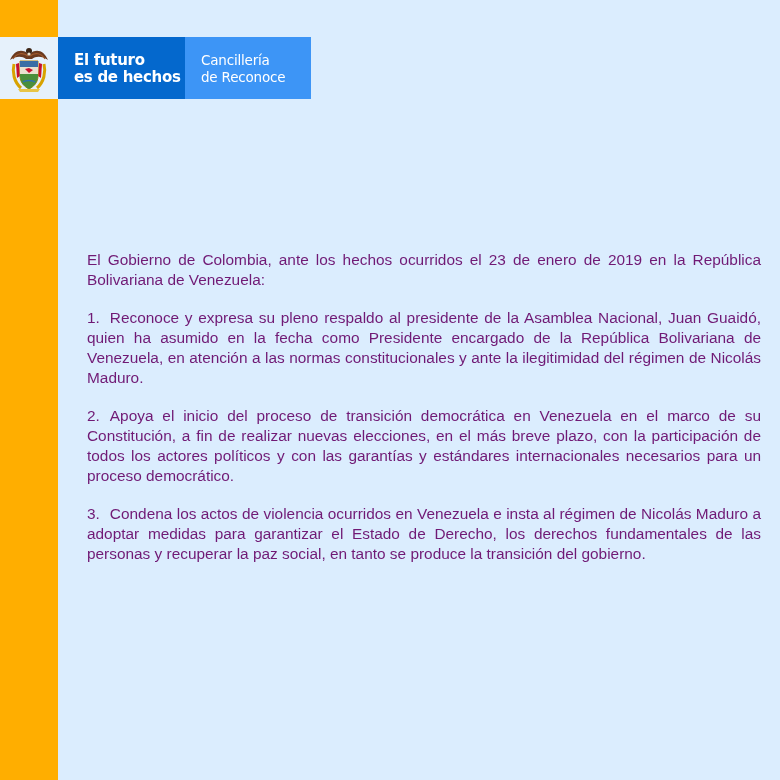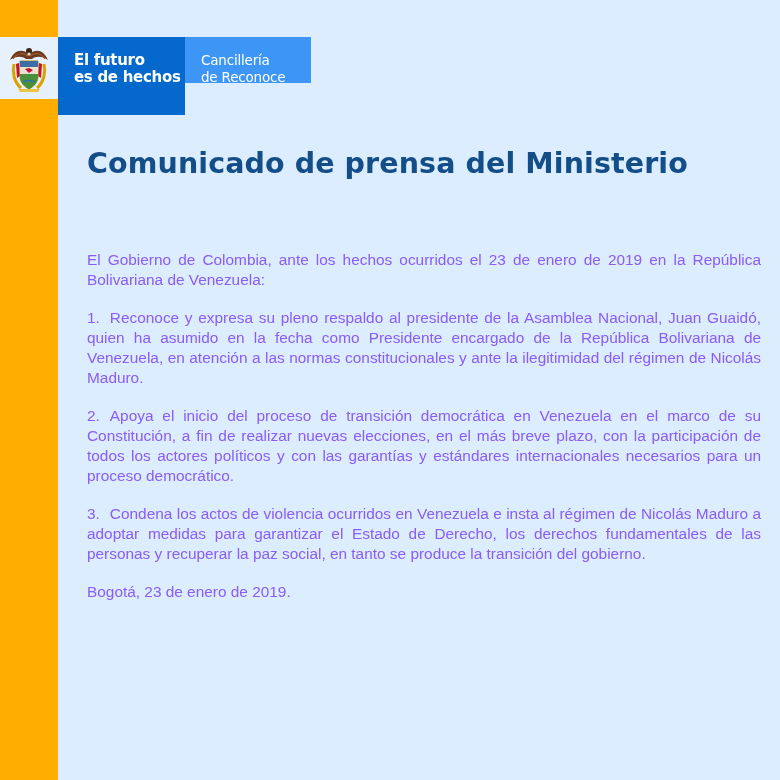--- a/index.html
+++ b/index.html
@@ -29,34 +29,34 @@
     .crest-box {
       width: 58px;
       height: 62px;
       background: #e6f1fb;
       display: flex;
       align-items: center;
       justify-content: center;
     }
     .brand-dark {
       width: 127px;
-      height: 78px;
+      height: 62px;
       background: #0468cd;
       color: #ffffff;
       box-sizing: border-box;
       padding: 15px 0 0 16px;
       font-family: "DejaVu Sans", sans-serif;
       font-weight: bold;
       font-size: 15px;
       line-height: 17px;
       letter-spacing: -0.3px;
     }
     .brand-light {
       width: 126px;
-      height: 46px;
+      height: 62px;
       background: #3d95f6;
       color: #ffffff;
       box-sizing: border-box;
       padding: 15px 0 0 16px;
       font-family: "DejaVu Sans", sans-serif;
       font-size: 13.5px;
       line-height: 17px;
       letter-spacing: -0.2px;
     }
     .brand-line { display: block; white-space: nowrap; }
@@ -74,21 +74,21 @@
       line-height: 37px;
       letter-spacing: 0.1px;
     }
     .title span { display: block; white-space: nowrap; }
 
     .body {
       position: absolute;
       left: 87px;
       top: 250px;
       width: 674px;
-      color: #8b5cf6;
+      color: #701a75;
       font-family: "Liberation Sans", sans-serif;
       font-size: 15.4px;
       line-height: 20px;
     }
     .para {
       margin: 0 0 18px 0;
       text-align: justify;
       text-align-last: left;
     }
     .num { margin-right: 10px; }
@@ -129,33 +129,31 @@
     <span class="brand-line">El futuro</span>
     <span class="brand-line">es de hechos</span>
   </div>
   <div class="brand-light">
     <span class="brand-line">Cancillería</span>
     <span class="brand-line">de Reconoce</span>
   </div>
 </div>
 
 <h1 class="title">
-  <span>Comunicado de prensa del Ministerio</span>
 </h1>
 
 <div class="body">
   <p class="para">El Gobierno de Colombia, ante los hechos ocurridos el 23 de enero de 2019 en la República Bolivariana de Venezuela:</p>
 
   <p class="para">
     <span class="num">1.</span><span>Reconoce y expresa su pleno respaldo al presidente de la Asamblea Nacional, Juan Guaidó, quien ha asumido en la fecha como Presidente encargado de la República Bolivariana de Venezuela, en atención a las normas constitucionales y ante la ilegitimidad del régimen de Nicolás Maduro.</span>
   </p>
 
   <p class="para">
     <span class="num">2.</span><span>Apoya el inicio del proceso de transición democrática en Venezuela en el marco de su Constitución, a fin de realizar nuevas elecciones, en el más breve plazo, con la participación de todos los actores políticos y con las garantías y estándares internacionales necesarios para un proceso democrático.</span>
   </p>
 
   <p class="para">
     <span class="num">3.</span><span>Condena los actos de violencia ocurridos en Venezuela e insta al régimen de Nicolás Maduro a adoptar medidas para garantizar el Estado de Derecho, los derechos fundamentales de las personas y recuperar la paz social, en tanto se produce la transición del gobierno.</span>
   </p>
 
 
-  <p class="signoff">Bogotá, 23 de enero de 2019.</p>
 </div>
 
 </body></html>

